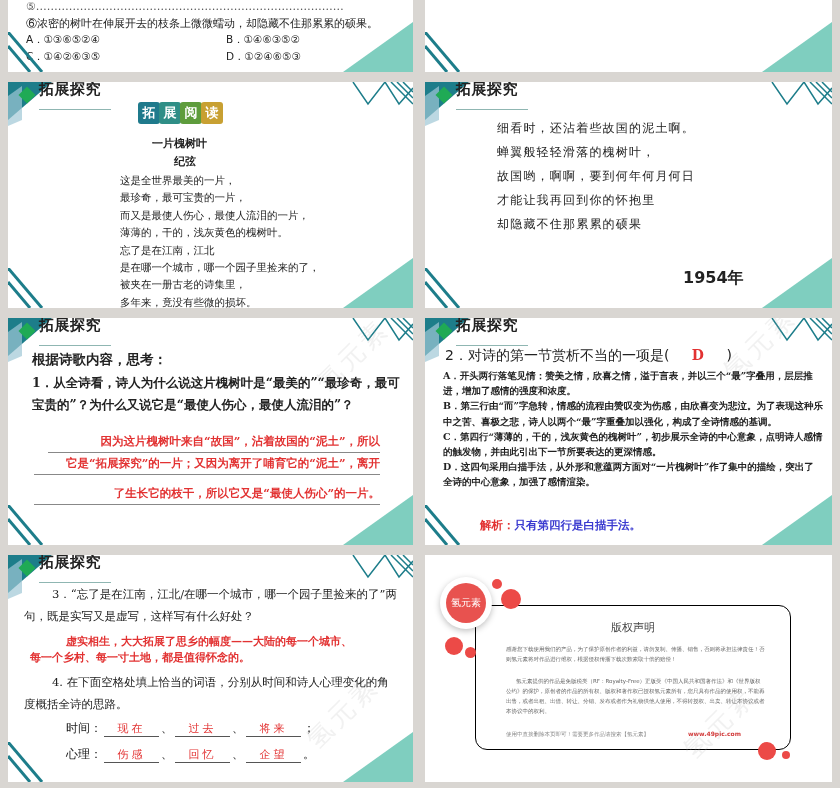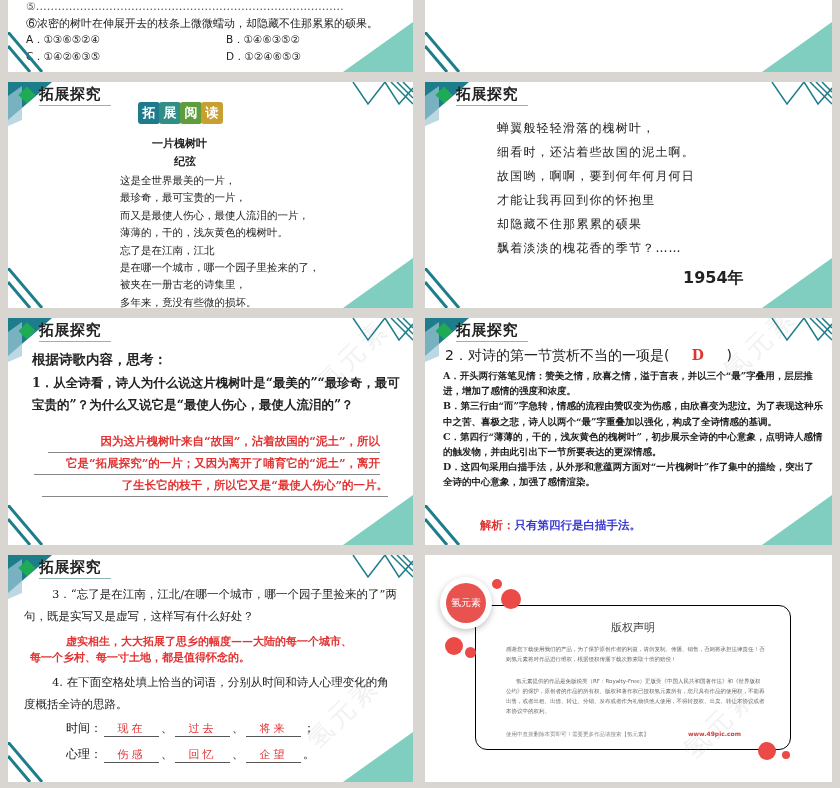--- a/index.html
+++ b/index.html
@@ -19,21 +19,21 @@
   
   .deco { position: absolute; pointer-events: none; }
   .deco-br { right: 0; bottom: 0; width: 70px; height: 50px; }
   .deco-bl { left: 0; bottom: 0; width: 36px; height: 40px; }
   .deco-tr { right: 0; top: 0; width: 80px; height: 40px; }
   .deco-tl { left: 0; top: 0; width: 52px; height: 44px; }
 
   
   .hdr { position: absolute; left: 10px; top: 0; height: 26px; display: flex; align-items: center; }
   .hdr .diamond { width: 12px; height: 12px; background: #1faa55; transform: rotate(45deg); margin: 0 6px 0 3px; }
-  .hdr .title { font-family: "DejaVu Sans", "Liberation Sans", sans-serif; font-size: 15px; font-weight: bold; color: #222; letter-spacing: 0.5px; border-bottom: 1px solid #8fb6b2; padding-bottom: 1px; padding-right: 10px; }
+  .hdr .title { font-family: "DejaVu Sans", "Liberation Sans", sans-serif; font-size: 15px; font-weight: bold; color: #222; letter-spacing: 0.5px; border-bottom: 1px solid #8fb6b2; padding-bottom: 10px; padding-right: 10px; }
 
   
   .s0 .line { position: absolute; left: 18px; font-size: 11px; color: #222; white-space: nowrap; }
   .s0 .opt { position: absolute; font-family: "DejaVu Sans", "Liberation Sans", sans-serif; font-size: 10.5px; color: #222; }
 
   
   .badge { position: absolute; left: 130px; top: 20px; display: flex; }
   .badge span { width: 22px; height: 22px; display: flex; align-items: center; justify-content: center; color: #fff; font-size: 13px; font-weight: bold; border-radius: 3px; margin-right: -1px; }
 
   .poem-title { position: absolute; font-size: 11px; color: #222; }
@@ -143,26 +143,25 @@
     </svg>
   <div class="hdr">
     <span class="diamond"></span>
     <span class="title">拓展探究</span>
   </div>
   <svg class="deco deco-tr" viewBox="0 0 80 40">
       <path d="M20 0 L35 22 L52 0 L66 22 L80 6" stroke="#1d7d8a" stroke-width="1.5" fill="none"></path>
       <path d="M58 0 L80 22 M64 0 L80 16 M70 0 L80 10" stroke="#1d7d8a" stroke-width="1.5"></path>
     </svg>
   <div class="poem2">
+    <div>细看时，还沾着些故国的泥土啊。</div>
     <div>蝉翼般轻轻滑落的槐树叶，</div>
-    <div>细看时，还沾着些故国的泥土啊。</div>
     <div>故国哟，啊啊，要到何年何月何日</div>
     <div>才能让我再回到你的怀抱里</div>
     <div>却隐藏不住那累累的硕果</div>
-    <div>飘着淡淡的槐花香的季节？……</div>
   </div>
   <div class="year">1954年</div>
   <svg class="deco deco-bl" viewBox="0 0 36 40">
       <path d="M0 0 L34 40" stroke="#1d7d8a" stroke-width="3"></path>
       <path d="M0 14 L22 40" stroke="#1d7d8a" stroke-width="3"></path>
     </svg>
   <svg class="deco deco-br" viewBox="0 0 70 50">
       <path d="M70 0 L70 50 L0 50 Z" fill="#7fcebf"></path>
     </svg>
 </div>
@@ -178,21 +177,21 @@
   </div>
   <svg class="deco deco-tr" viewBox="0 0 80 40">
       <path d="M20 0 L35 22 L52 0 L66 22 L80 6" stroke="#1d7d8a" stroke-width="1.5" fill="none"></path>
       <path d="M58 0 L80 22 M64 0 L80 16 M70 0 L80 10" stroke="#1d7d8a" stroke-width="1.5"></path>
     </svg>
   <div class="wm" style="left:300px;top:20px;">氢元素</div>
   <div class="q" style="left:24px;top:30px;font-size:13.5px;font-weight:bold;">根据诗歌内容，思考：</div>
   <div class="q" style="left:24px;top:54px;width:370px;font-weight:bold;">1．从全诗看，诗人为什么说这片槐树叶是“最美的”“最珍奇，最可宝贵的”？为什么又说它是“最使人伤心，最使人流泪的”？</div>
   <div class="ansline ans-red" style="top:112px;text-indent:26px;">因为这片槐树叶来自“故国”，沾着故国的“泥土”，所以</div>
   <div class="ansline ans-red" style="top:134px;left:26px;width:346px;">它是“拓展探究”的一片；又因为离开了哺育它的“泥土”，离开</div>
-  <div class="ansline ans-red" style="top:156px;left:26px;width:346px;margin-left:8px;">了生长它的枝干，所以它又是“最使人伤心”的一片。</div>
+  <div class="ansline ans-red" style="top:164px;left:26px;width:346px;">了生长它的枝干，所以它又是“最使人伤心”的一片。</div>
   <svg class="deco deco-bl" viewBox="0 0 36 40">
       <path d="M0 0 L34 40" stroke="#1d7d8a" stroke-width="3"></path>
       <path d="M0 14 L22 40" stroke="#1d7d8a" stroke-width="3"></path>
     </svg>
   <svg class="deco deco-br" viewBox="0 0 70 50">
       <path d="M70 0 L70 50 L0 50 Z" fill="#7fcebf"></path>
     </svg>
 </div>
 
 <div class="slide s5">

